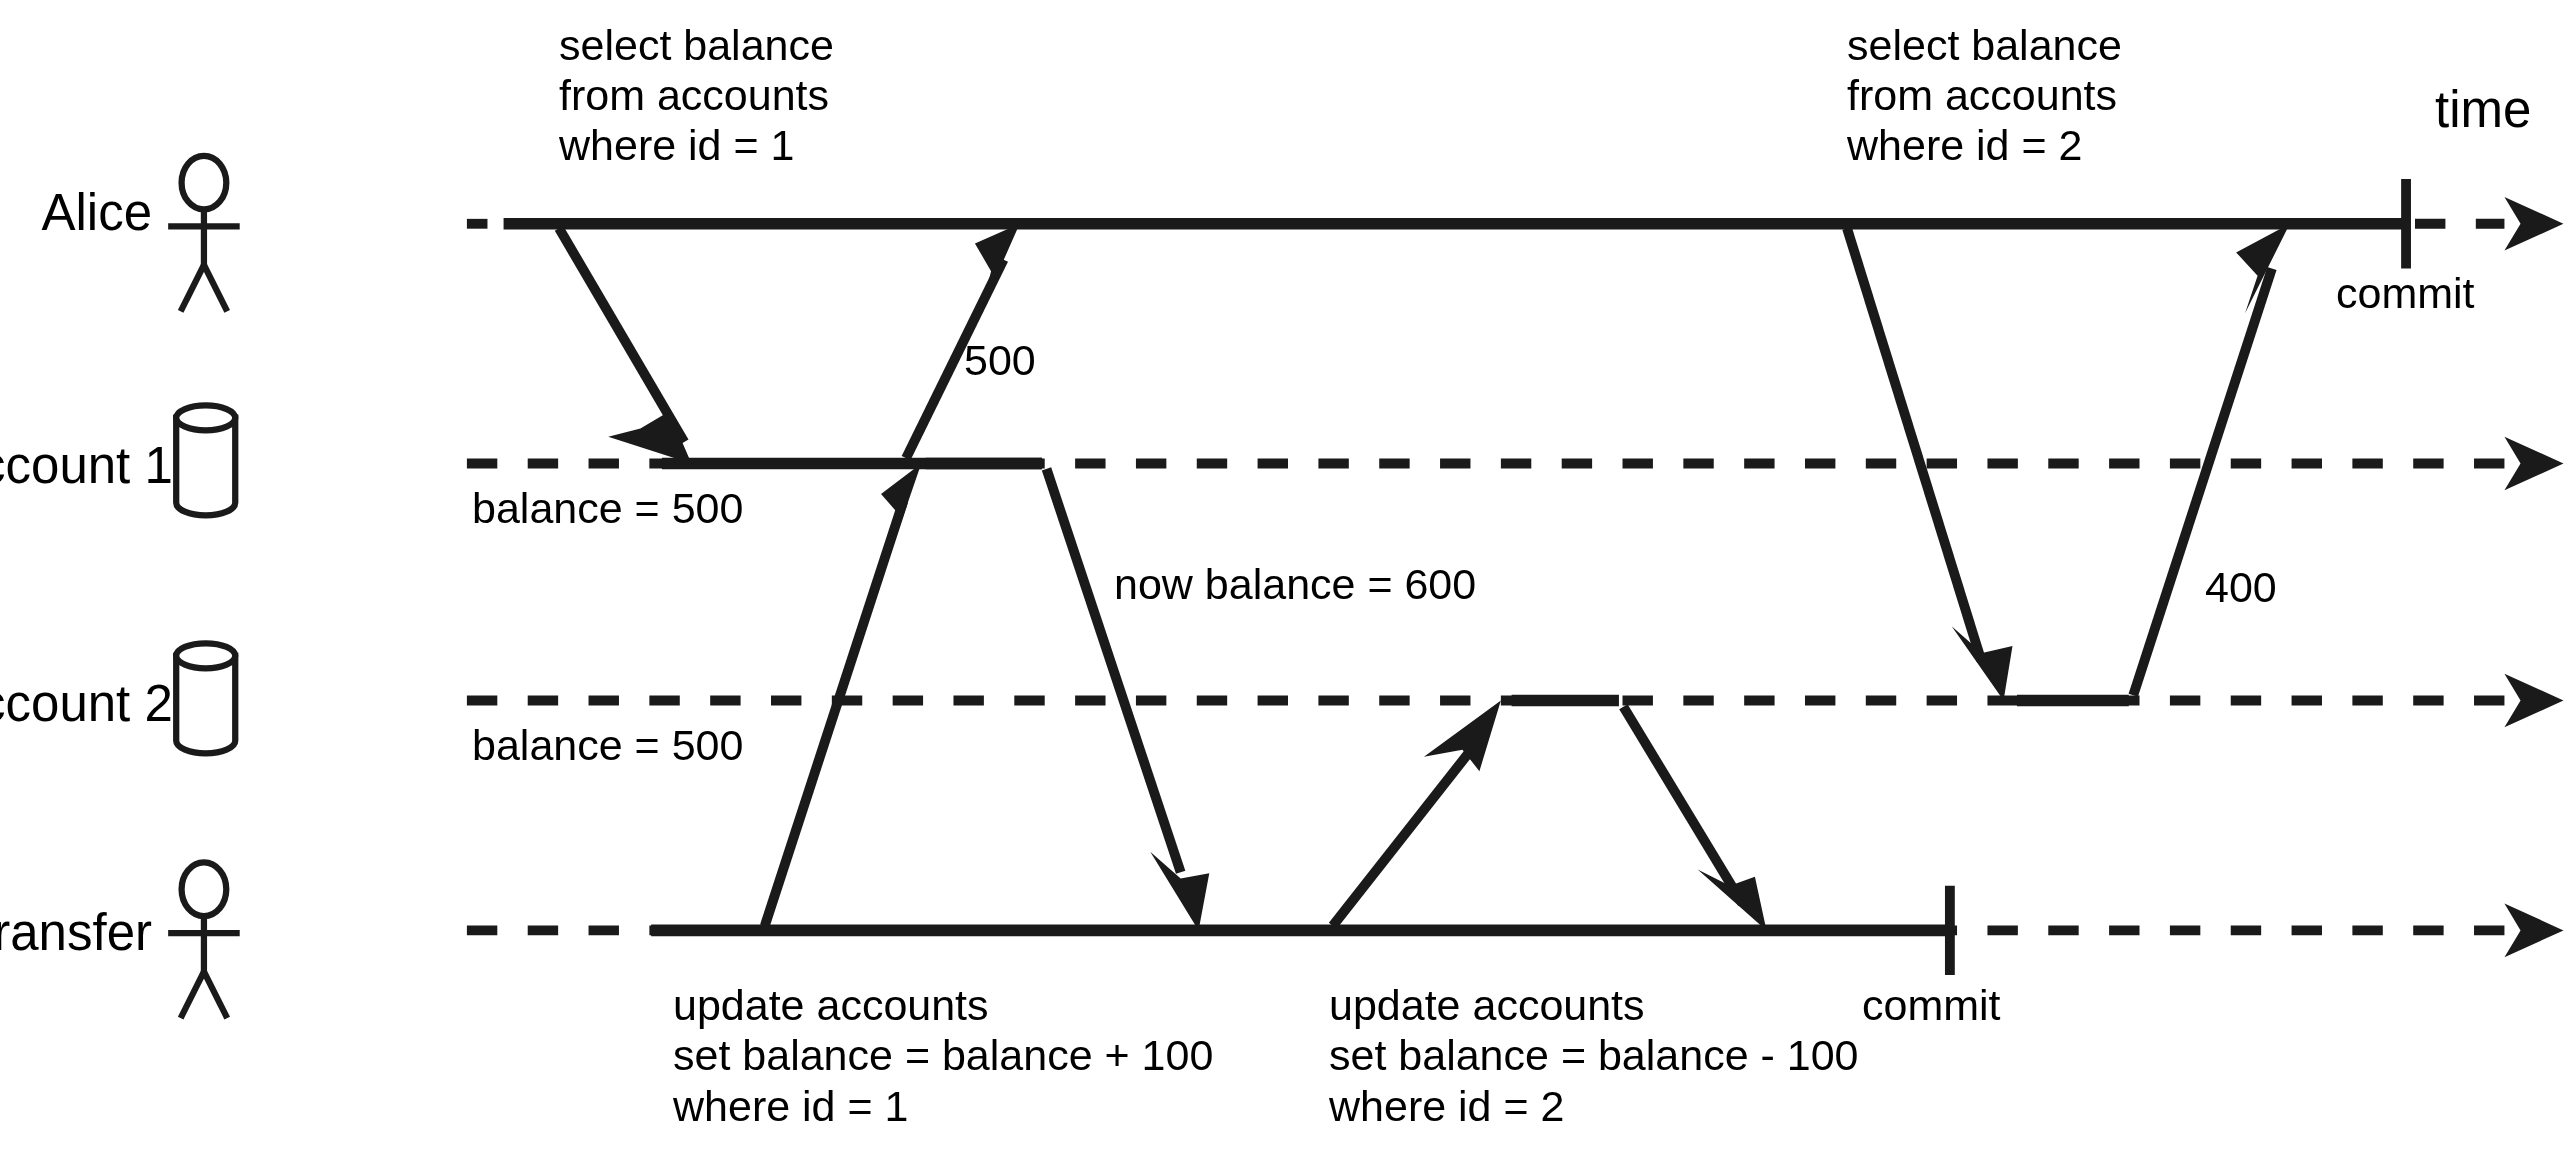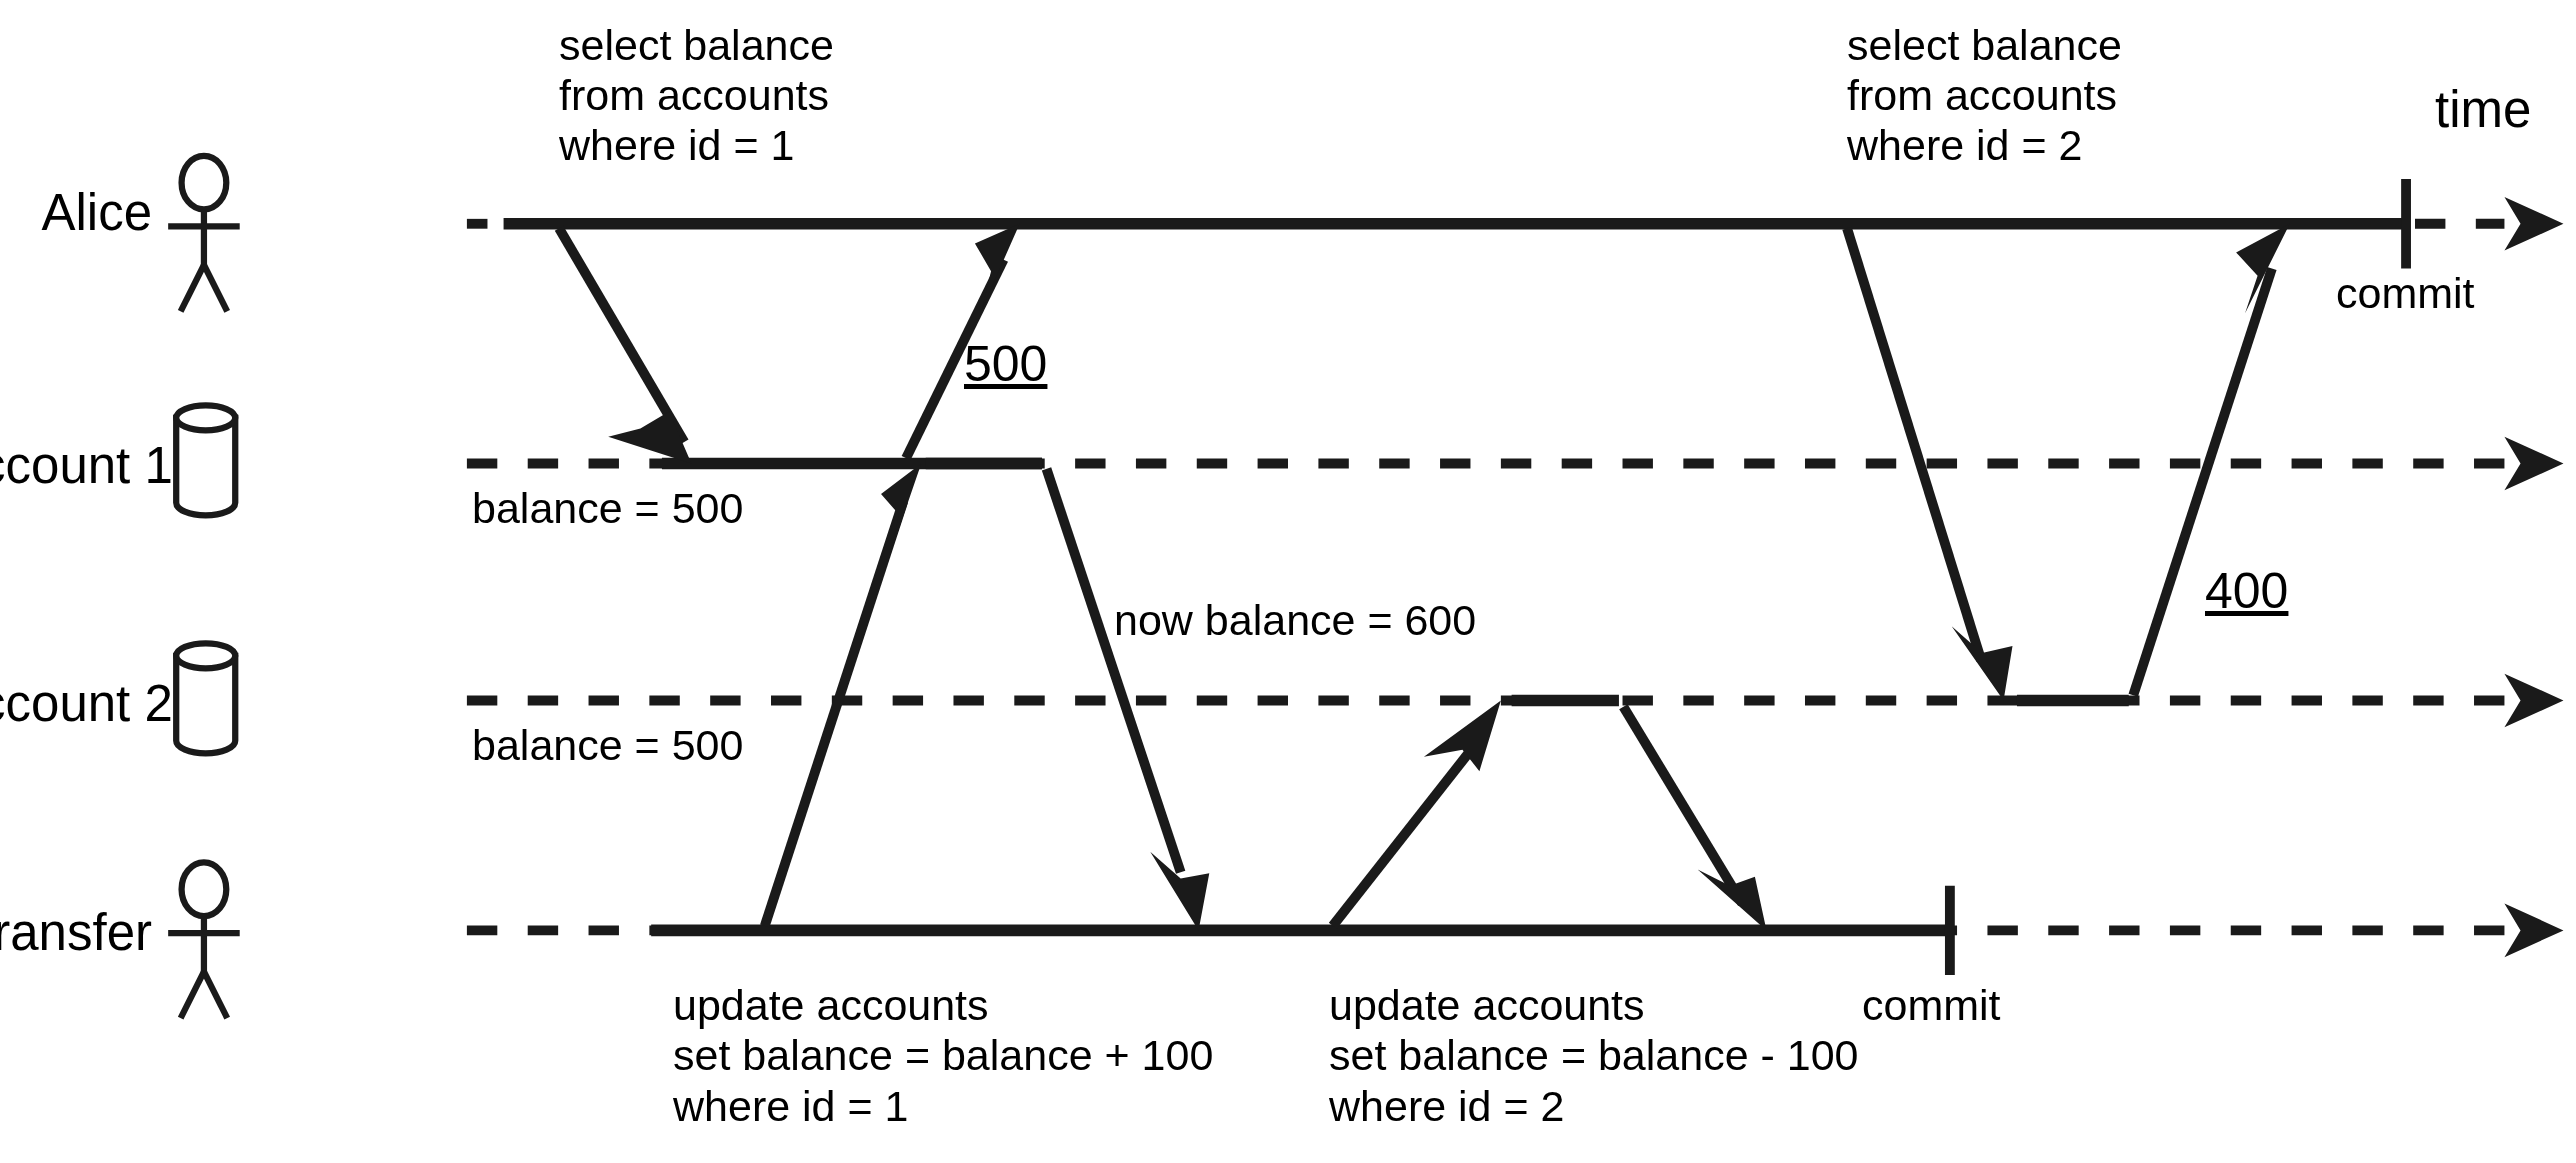--- a/index.html
+++ b/index.html
@@ -72,22 +72,21 @@
     font-size: 51px;
     text-align: right;
   }
   .sql-block {
     font-size: 43px;
   }
   .note-label {
     font-size: 43px;
   }
   .value-label {
-    font-size: 50px;
-    text-decoration: underline;
+    font-size: 43px;
   }
   .axis-label {
     font-size: 51px;
   }
   .commit-label {
     font-size: 43px;
   }
 </style>
 </head>
 <body>
@@ -216,21 +215,21 @@
   <div class="txt commit-label" style="left:2336px; top:268px;">commit</div>
 
   <div class="txt value-label" style="left:964px; top:335px;">500</div>
 
   <div class="txt value-label" style="left:2205px; top:562px;">400</div>
 
   <div class="txt note-label" style="left:472px; top:483px;">balance = 500</div>
 
   <div class="txt note-label" style="left:472px; top:720px;">balance = 500</div>
 
-  <div class="txt note-label" style="left:1114px; top:559px;margin-top:36px;">now balance = 600</div>
+  <div class="txt note-label" style="left:1114px; top:559px;">now balance = 600</div>
 
 
   <div class="txt sql-block" style="left:673px; top:980px;">update accounts
 set balance = balance + 100
 where id = 1</div>
 
   <div class="txt sql-block" style="left:1329px; top:980px;">update accounts
 set balance = balance - 100
 where id = 2</div>
 

